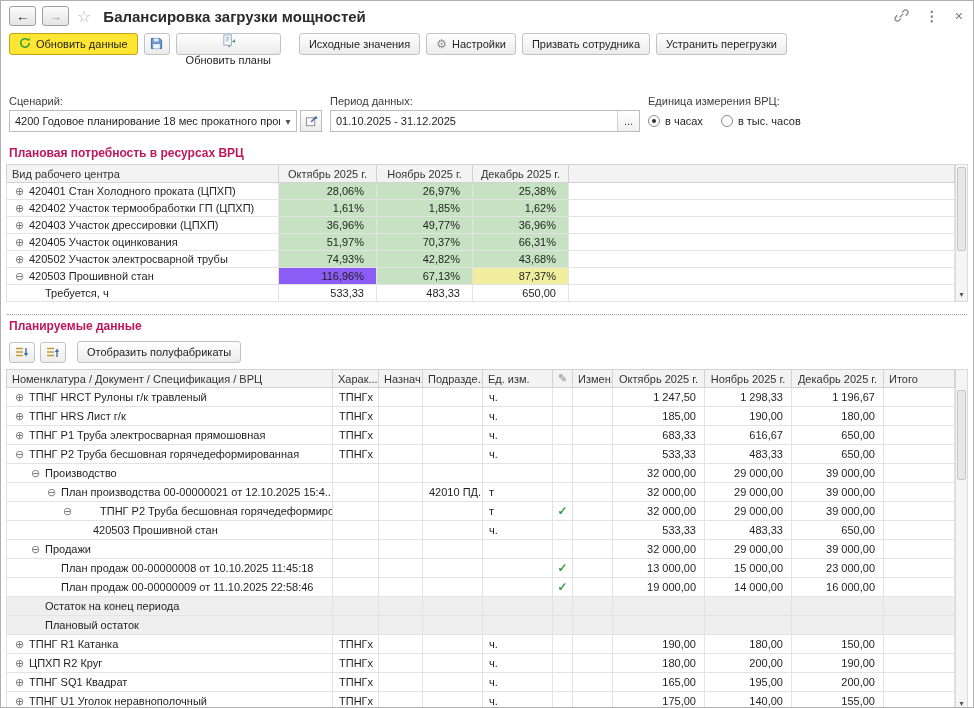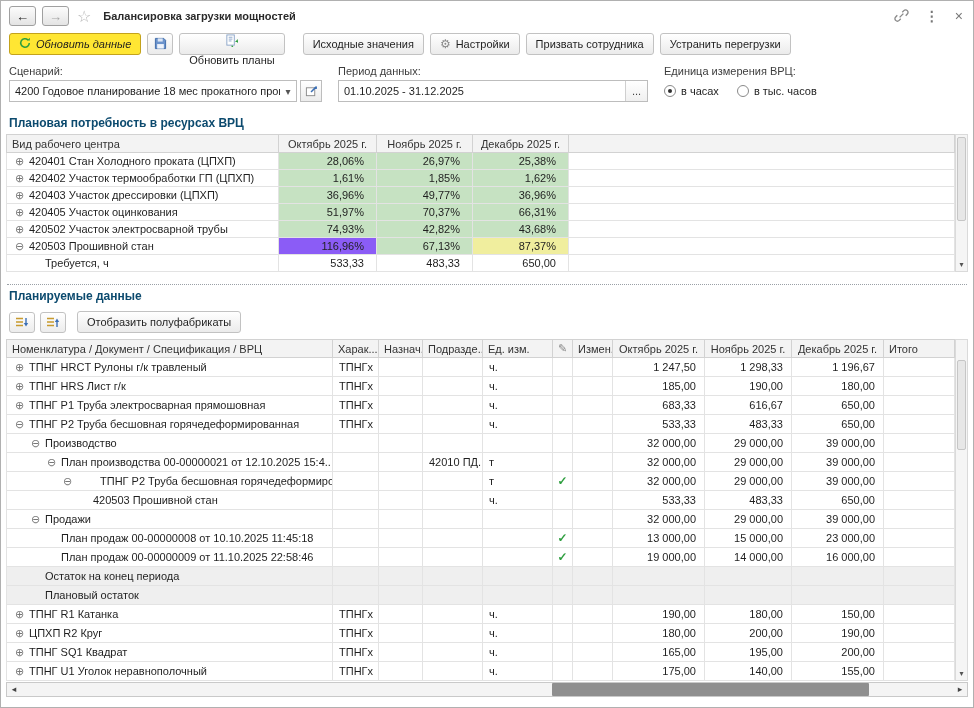--- a/index.html
+++ b/index.html
@@ -6,54 +6,54 @@
   body { margin:0; background:#e9e9e9; font-family:"Liberation Sans", sans-serif; font-size:11px; color:#1f1f1f; }
   .window { width:974px; height:708px; background:#fff; border:1px solid #b0b0b0; position:relative; overflow:hidden; }
 
   
   .titlebar { height:30px; display:flex; align-items:center; gap:6px; padding:0 10px 0 8px; }
   .nav-btn { width:27px; height:20px; border:1px solid #a0a0a0; border-radius:3px;
              background:linear-gradient(#fcfcfc,#e4e4e4); display:flex; align-items:center; justify-content:center;
              font-size:13px; font-weight:bold; color:#1c1c1c; cursor:pointer; padding:0; }
   .nav-btn.fwd { color:#a5a5a5; font-weight:normal; }
   .star-ico { color:#b5b5b5; font-size:16px; margin:0 2px; cursor:pointer; }
-  .title { font-size:11px; font-weight:bold; color:#2a2a2a; margin-left:4px; white-space:nowrap; }
+  .title { font-size:15px; font-weight:bold; color:#2a2a2a; margin-left:4px; white-space:nowrap; }
   .tb-right { margin-left:auto; display:flex; align-items:center; gap:16px; color:#777; }
   .tb-right .glyph { font-size:14px; cursor:pointer; }
   .menu-dots { font-size:14px; font-weight:bold; letter-spacing:0; }
 
   
   .toolbar { display:flex; align-items:center; gap:6px; padding:2px 8px 6px 8px; }
   .btn { height:22px; border:1px solid #c2c2c2; border-radius:3px; background:linear-gradient(#ffffff,#ebebeb);
          padding:0 9px; font-size:11px; display:inline-flex; align-items:center; gap:5px; color:#1f1f1f; cursor:pointer; white-space:nowrap; }
-  .btn-yellow { background:#ffe633; border-color:#c3a21c;font-style:italic; }
+  .btn-yellow { background:#ffe633; border-color:#c3a21c; }
   .btn-icononly { width:26px; padding:0; justify-content:center; }
   .gap-r { margin-right:12px;flex-direction:column; }
   .gear-glyph { color:#8a8a8a; font-size:12px; }
 
   
-  .filters { display:flex; gap:16px; padding:4px 24px 10px 8px; }
+  .filters { display:flex; gap:8px; padding:4px 24px 10px 8px;margin-top:30px; }
   .field-label { color:#3d3d3d; margin-bottom:3px; }
   .fieldrow { display:flex; align-items:center; }
   .combo { height:22px; border:1px solid #bdbdbd; background:#fff; display:flex; align-items:center; overflow:hidden; }
   .combo-text { flex:1; padding:0 5px; white-space:nowrap; overflow:hidden; }
   .combo-arrow { width:16px; text-align:center; color:#555; font-size:10px; cursor:pointer; flex:0 0 auto; }
   .side-btn { width:22px; height:22px; border:1px solid #bdbdbd; background:linear-gradient(#fff,#ececec);
               display:flex; align-items:center; justify-content:center; margin-left:3px; cursor:pointer; }
   .dots-btn { width:22px; height:20px; border-left:1px solid #cfcfcf; display:flex; align-items:center; justify-content:center;
               color:#444; cursor:pointer; flex:0 0 auto; background:linear-gradient(#fff,#f0f0f0); }
   .scenario-combo { width:288px; }
   .period-combo { width:310px; }
   .radios { display:flex; align-items:center; gap:18px; height:22px; }
   .radio { display:flex; align-items:center; gap:5px; cursor:pointer; }
   .radio-circle { width:12px; height:12px; border:1px solid #8a8a8a; border-radius:50%; background:#fff; position:relative; flex:0 0 auto; }
   .radio-circle.sel::after { content:""; position:absolute; inset:3px; background:#2f2f2f; border-radius:50%; }
 
   
-  .section-title { color:#0c4a6e; font-weight:bold; font-size:12px; padding:4px 8px 4px 8px; }
+  .section-title { color:#be185d; font-weight:bold; font-size:12px; padding:4px 8px 4px 8px; }
 
   
   .twrap { position:relative; margin:0 5px; }
   table { border-collapse:collapse; table-layout:fixed; width:949px; }
   th { background:#f3f3f3; border:1px solid #d2d2d2; font-weight:normal; color:#333; padding:2px 5px;
        white-space:nowrap; overflow:hidden; text-align:left; height:18px; }
   th.c { text-align:center; }
   td { border:1px solid #e3e3e3; padding:0 6px; white-space:nowrap; overflow:hidden; height:17px; }
   .t2 td { height:19px; }
   tr[data-shade="gray"] td { background:#efefef; }

